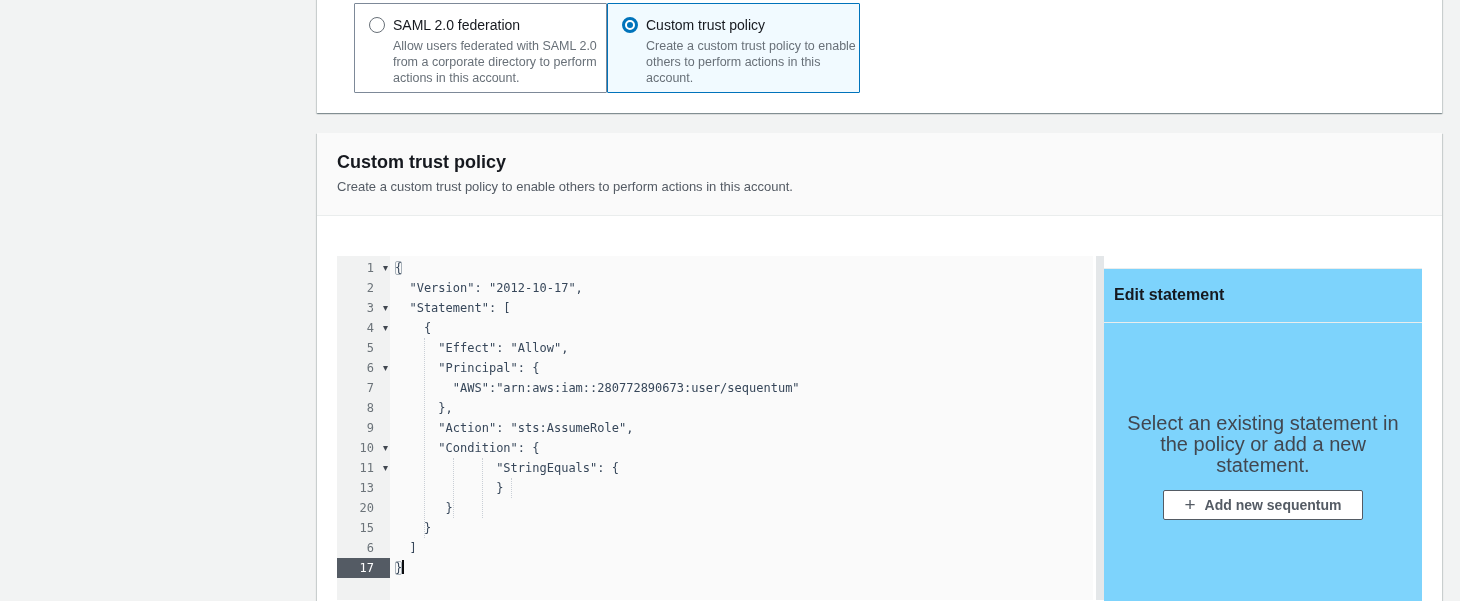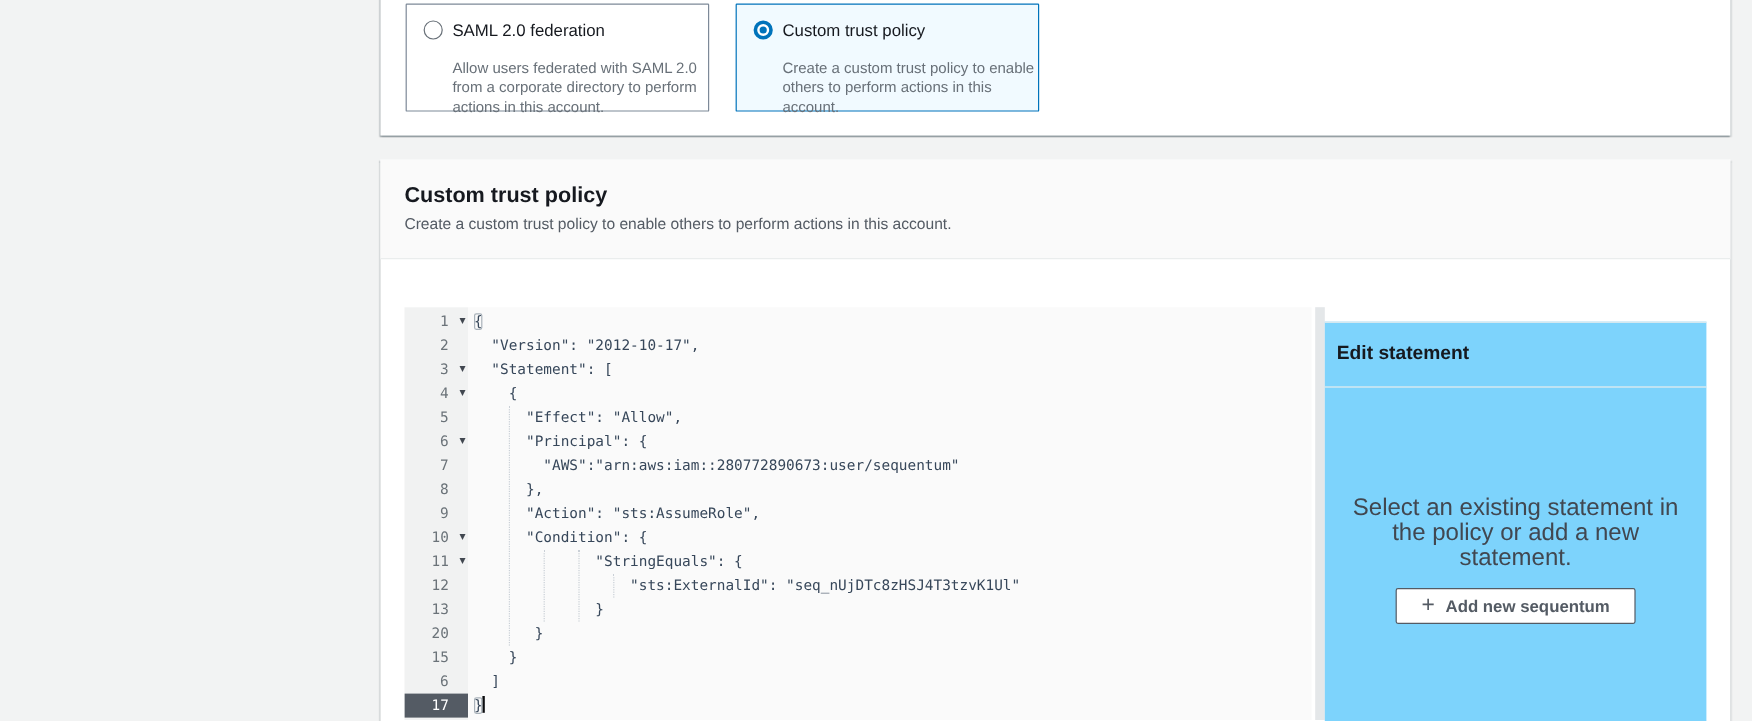--- a/index.html
+++ b/index.html
@@ -7,29 +7,29 @@
   body { background:#f2f3f3; font-family:"Liberation Sans", sans-serif; color:#16191f; }
   .canvas { position:relative; width:1460px; height:601px; }
 
   
   .aws-container { position:absolute; left:317px; width:1125px; background:#fff;
     box-shadow:0 1px 1px rgba(0,28,36,.3), 1px 1px 1px rgba(0,28,36,.12), -1px 1px 1px rgba(0,28,36,.12); }
   #entity-section { top:-24px; height:137px; }
   #policy-section { top:133px; height:468px; }
 
   
-  .tiles { position:absolute; left:21px; top:27px; display:flex; gap:22px; }
+  .tiles { position:absolute; left:37px; top:27px; display:flex; }
   .tile { width:253px; height:90px; border:1px solid #7d8998; background:#fff; border-radius:1px; padding:13px 14px; cursor:pointer; }
   .tile.selected { border:1px solid #0073bb; background:#f1faff; }
   .tile-head { display:flex; align-items:center; gap:8px; }
   .radio { width:16px; height:16px; border-radius:50%; border:1px solid #687078; background:#fff; flex-shrink:0; }
   .radio.on { border:3px solid #0073bb; display:flex; align-items:center; justify-content:center; }
   .radio.on .dot { width:6px; height:6px; border-radius:50%; background:#0073bb; }
   .tile-title { font-size:14px; color:#16191f; }
-  .tile-desc { margin:16px 0 0 24px; font-size:12.5px; line-height:16px; color:#687078; width:210px; }
+  .tile-desc { margin:5px 0 0 24px; font-size:12.5px; line-height:16px; color:#687078; width:210px; }
 
   
   .section-header { height:83px; background:#fafafa; border-bottom:1px solid #eaeded; padding:19px 20px 0 20px; }
   .section-title { font-size:18px; font-weight:bold; color:#16191f; }
   .section-desc { margin-top:6px; font-size:13px; color:#545b64; }
 
   .section-content { position:relative; height:384px; }
 
   
   .editor { position:absolute; left:20px; top:40px; width:756px; height:344px; background:#fafafa; overflow:hidden; }
@@ -143,24 +143,20 @@
             </div>
             <div class="ed-row">
               <div class="gut">10<span class="fold">▾</span></div>
               <div class="code">      "Condition": {</div>
             </div>
             <div class="ed-row">
               <div class="gut">11<span class="fold">▾</span></div>
               <div class="code">              "StringEquals": {</div>
             </div>
             <div class="ed-row">
-              <div class="gut">12</div>
-              <div class="code">                  "sts:ExternalId": "seq_nUjDTc8zHSJ4T3tzvK1Ul"</div>
-            </div>
-            <div class="ed-row">
               <div class="gut">13</div>
               <div class="code">              }</div>
             </div>
             <div class="ed-row">
               <div class="gut">20</div>
               <div class="code">       }</div>
             </div>
             <div class="ed-row">
               <div class="gut">15</div>
               <div class="code">    }</div>

